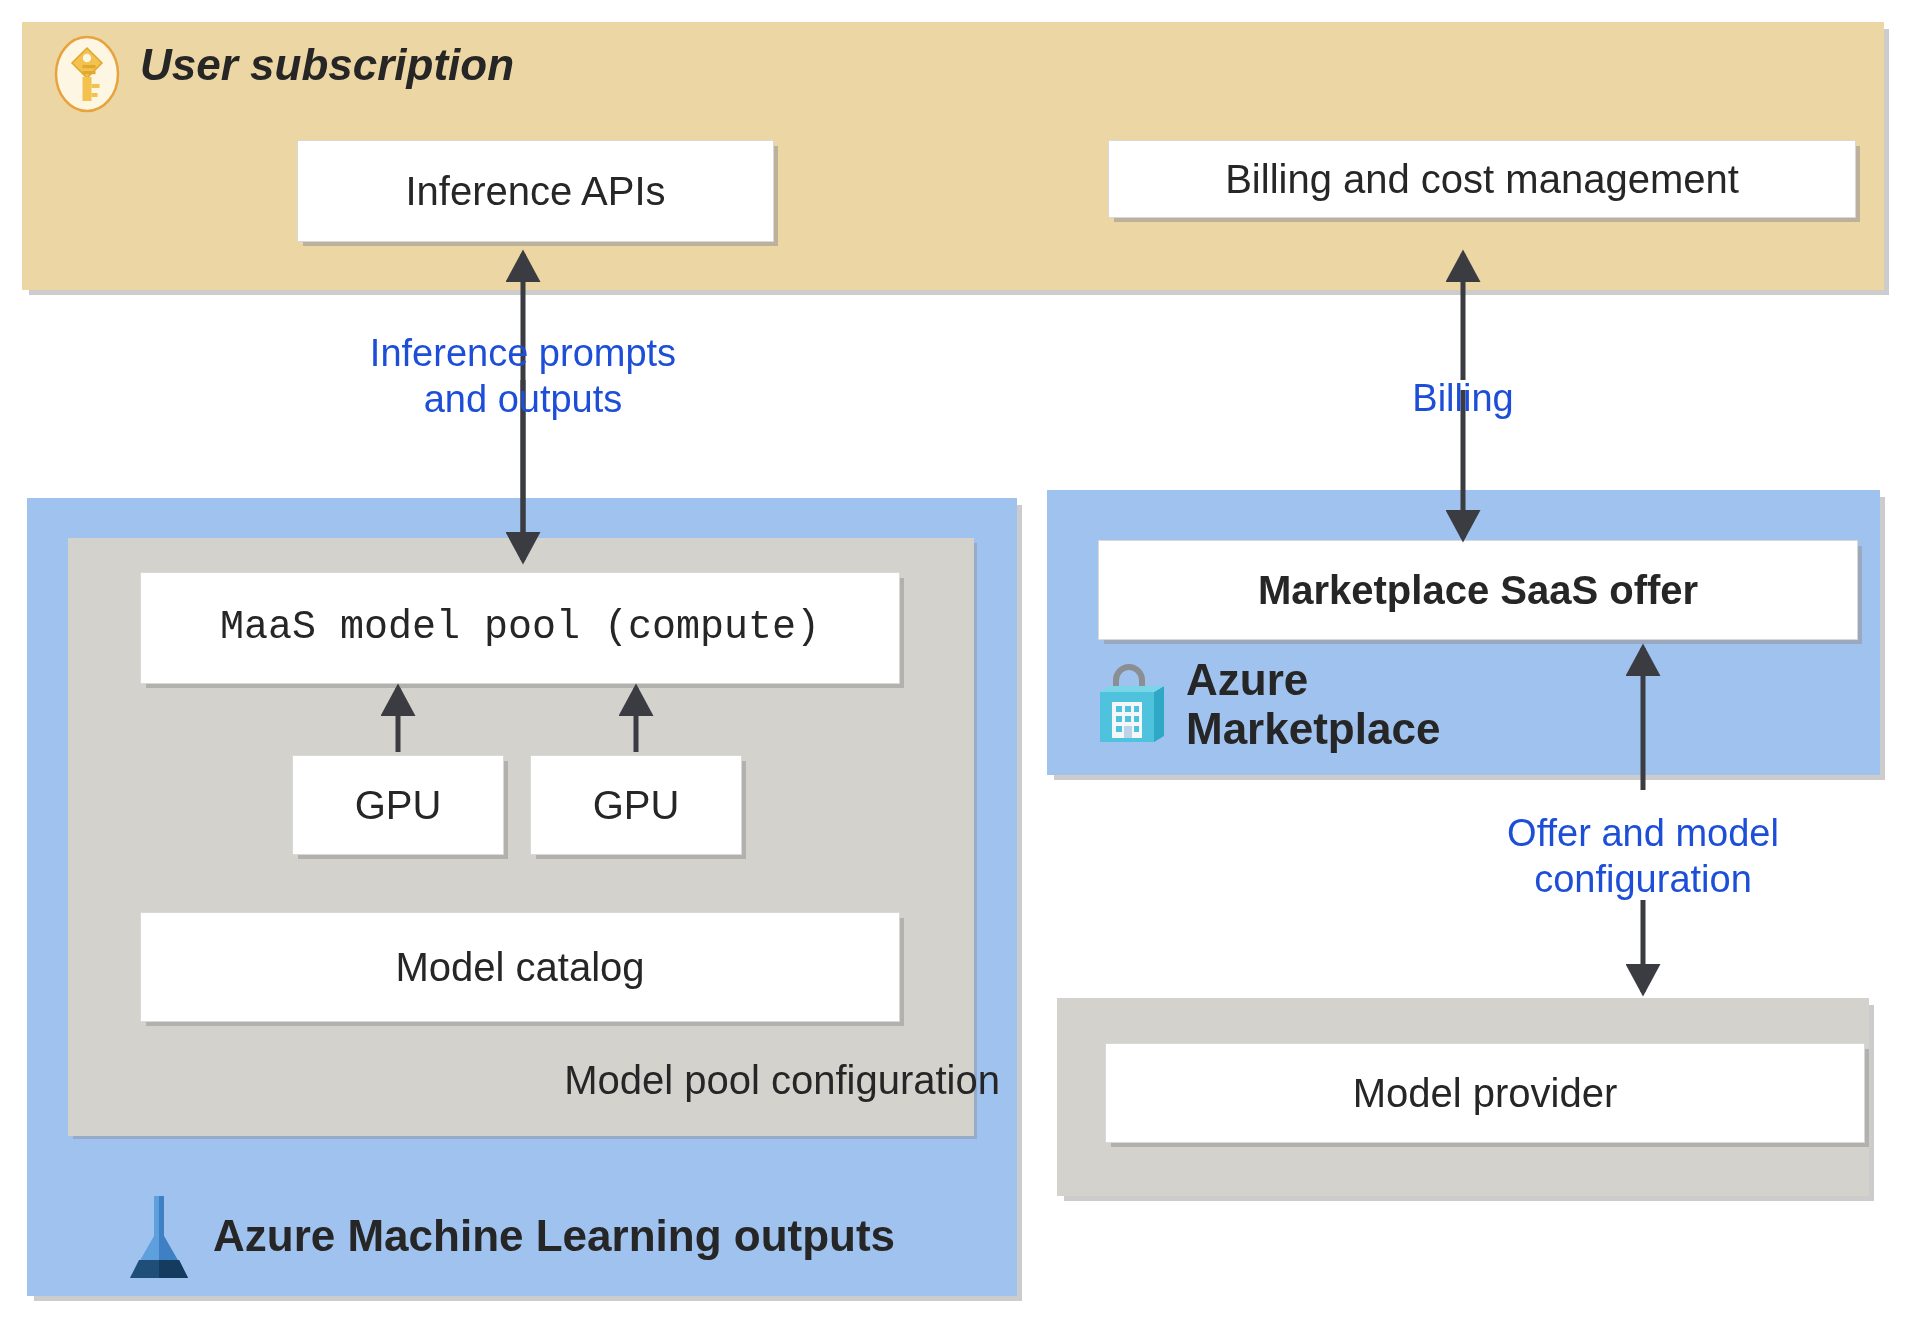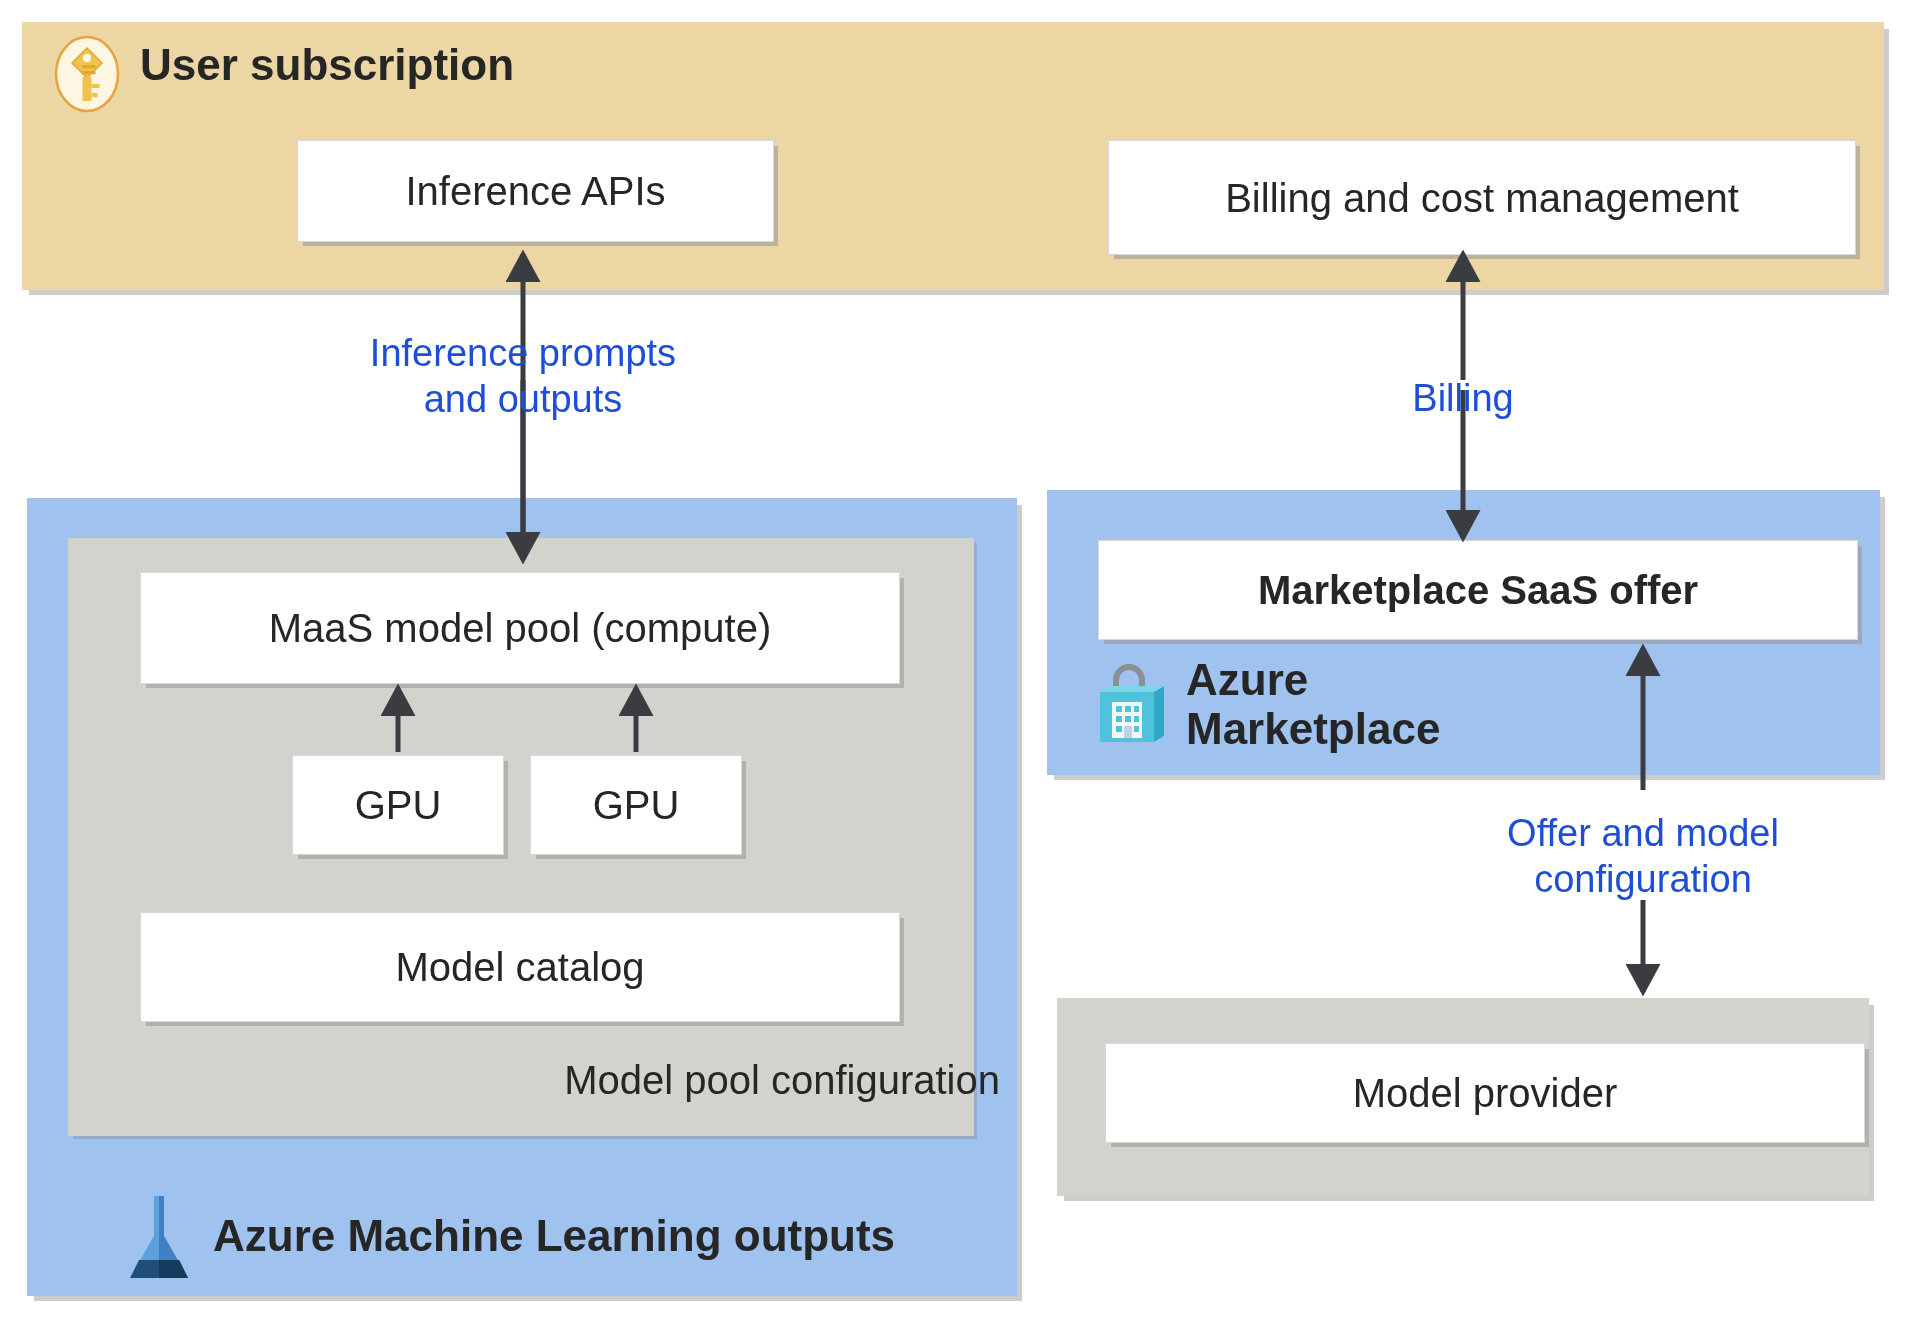--- a/index.html
+++ b/index.html
@@ -95,31 +95,31 @@
     <ellipse cx="39" cy="42" rx="31" ry="37" fill="#fdf6e3" stroke="#e8a33d" stroke-width="2.5"></ellipse>
     <path d="M39 16 L54 31 L39 46 L24 31 Z" fill="#f2c14e" stroke="#e0a92e" stroke-width="1.5"></path>
     <circle cx="39" cy="26" r="4.2" fill="#fdf6e3"></circle>
     <rect x="34.5" y="45" width="9" height="24" fill="#f2c14e"></rect>
     <rect x="34.5" y="33" width="13" height="3.2" fill="#e0a92e"></rect>
     <rect x="34.5" y="39" width="13" height="3.2" fill="#e0a92e"></rect>
     <rect x="43.5" y="52" width="8" height="4" fill="#f2c14e"></rect>
     <rect x="43.5" y="61" width="6" height="4" fill="#f2c14e"></rect>
   </svg>
 
-  <div class="zone-title" style="left:140px; top:40px; font-size:44px;">User subscription</div>
+  <div class="zone-title" style="left:140px; top:40px; font-size:44px;font-style:italic;">User subscription</div>
 
   <div class="whitebox" style="left:297px; top:140px; width:477px; height:102px;">Inference APIs</div>
 
-  <div class="whitebox" style="left:1108px; top:140px; width:748px; height:115px;">Billing and cost management</div>
+  <div class="whitebox" style="left:1108px; top:140px; width:748px; height:78px;">Billing and cost management</div>
 
   <div class="zone zone-blue shadowed" style="left:27px; top:498px; width:990px; height:798px;"></div>
 
   <div class="zone zone-gray" style="left:68px; top:538px; width:906px; height:598px; box-shadow:4px 4px 0 -1px rgba(130,130,130,0.35);"></div>
 
-  <div class="whitebox" style="left:140px; top:572px; width:760px; height:112px;">MaaS model pool (compute)</div>
+  <div class="whitebox" style="left:140px; top:572px; width:760px; height:112px;font-family:Liberation Mono, monospace;">MaaS model pool (compute)</div>
 
   <div class="whitebox" style="left:292px; top:755px; width:212px; height:100px;">GPU</div>
 
   <div class="whitebox" style="left:530px; top:755px; width:212px; height:100px;">GPU</div>
 
   <div class="whitebox" style="left:140px; top:912px; width:760px; height:110px;">Model catalog</div>
 
   <div class="zone-title" style="left:0px; top:1058px; width:1000px; text-align:right; font-size:40px; font-weight:normal;">Model pool configuration</div>
 
   <svg class="icon" style="left:118px; top:1192px;" width="82" height="96" viewBox="0 0 82 96">

